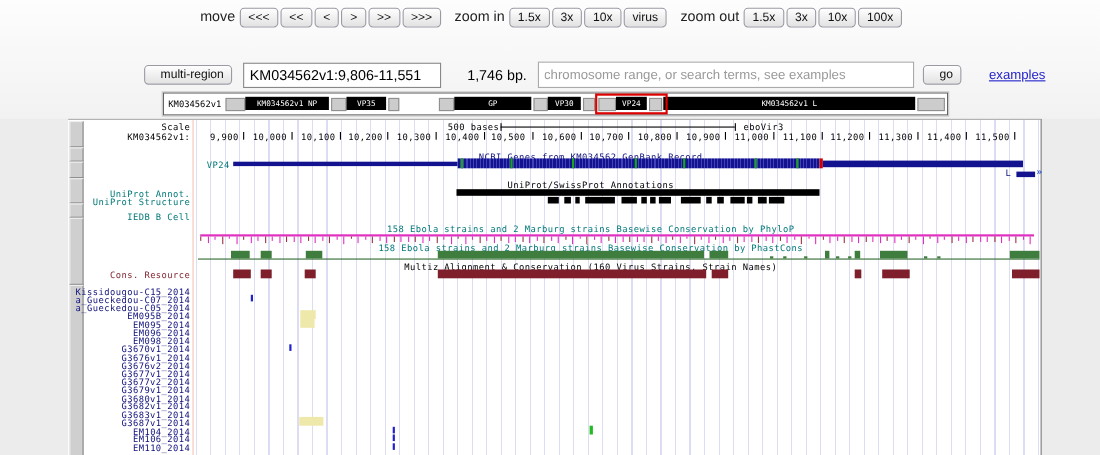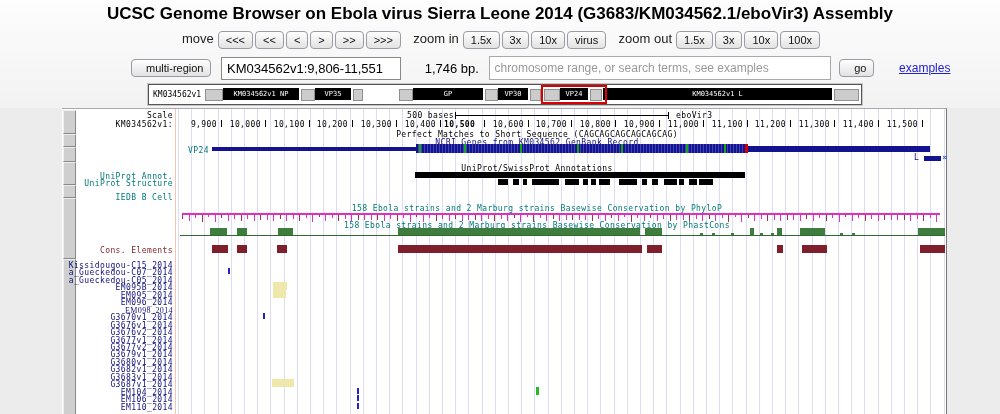--- a/index.html
+++ b/index.html
@@ -44,21 +44,20 @@
   .ttl{position:absolute;left:80px;width:790px;text-align:center;}
   .llab{position:absolute;left:2px;width:109px;text-align:right;}
   .abs{position:absolute;}
 </style>
 </head>
 <body>
 
 <div class="page">
 
   <div class="hdr">
-    <h1 class="title">UCSC Genome Browser on Ebola virus Sierra Leone 2014 (G3683/KM034562.1/eboVir3) Assembly</h1>
 
     <div class="navrow">
       <span class="lbl">move</span><span id="moveBtns"><button class="btn">&lt;&lt;&lt;</button><button class="btn">&lt;&lt;</button><button class="btn">&lt;</button><button class="btn">&gt;</button><button class="btn">&gt;&gt;</button><button class="btn">&gt;&gt;&gt;</button></span>
       <span class="lbl" style="margin-left:8px">zoom in</span><span id="zoomInBtns"><button class="btn">1.5x</button><button class="btn">3x</button><button class="btn">10x</button><button class="btn">virus</button></span>
       <span class="lbl" style="margin-left:8px">zoom out</span><span id="zoomOutBtns"><button class="btn">1.5x</button><button class="btn">3x</button><button class="btn">10x</button><button class="btn">100x</button></span>
     </div>
 
     <div class="searchrow">
       <button class="btn">multi-region</button>
       <input class="posbox" value="KM034562v1:9,806-11,551" style="">
@@ -111,21 +110,21 @@
       <div class="mono abs" style="left: 163px; top: 11px; width: 36px; text-align: right; color: rgb(0, 0, 0);">10,000</div>
       <div class="abs" style="left: 203px; top: 11px; width: 1px; height: 7px; background: rgb(0, 0, 0);"></div>
       <div class="mono abs" style="left: 207px; top: 11px; width: 36px; text-align: right; color: rgb(0, 0, 0);">10,100</div>
       <div class="abs" style="left: 247px; top: 11px; width: 1px; height: 7px; background: rgb(0, 0, 0);"></div>
       <div class="mono abs" style="left: 250px; top: 11px; width: 36px; text-align: right; color: rgb(0, 0, 0);">10,200</div>
       <div class="abs" style="left: 290px; top: 11px; width: 1px; height: 7px; background: rgb(0, 0, 0);"></div>
       <div class="mono abs" style="left: 294px; top: 11px; width: 36px; text-align: right; color: rgb(0, 0, 0);">10,300</div>
       <div class="abs" style="left: 334px; top: 11px; width: 1px; height: 7px; background: rgb(0, 0, 0);"></div>
       <div class="mono abs" style="left: 338px; top: 11px; width: 36px; text-align: right; color: rgb(0, 0, 0);">10,400</div>
       <div class="abs" style="left: 378px; top: 11px; width: 1px; height: 7px; background: rgb(0, 0, 0);"></div>
-      <div class="mono abs" style="left: 382px; top: 11px; width: 36px; text-align: left; color: rgb(0, 0, 0); font-weight: bold;">10,500</div>
+      <div class="mono abs" style="left: 382px; top: 11px; width: 36px; text-align: center; color: rgb(0, 0, 0);">10,500</div>
       <div class="abs" style="left: 422px; top: 11px; width: 1px; height: 7px; background: rgb(0, 0, 0);"></div>
       <div class="mono abs" style="left: 426px; top: 11px; width: 36px; text-align: right; color: rgb(0, 0, 0);">10,600</div>
       <div class="abs" style="left: 466px; top: 11px; width: 1px; height: 7px; background: rgb(0, 0, 0);"></div>
       <div class="mono abs" style="left: 469px; top: 11px; width: 36px; text-align: right; color: rgb(0, 0, 0);">10,700</div>
       <div class="abs" style="left: 509px; top: 11px; width: 1px; height: 7px; background: rgb(0, 0, 0);"></div>
       <div class="mono abs" style="left: 513px; top: 11px; width: 36px; text-align: right; color: rgb(0, 0, 0);">10,800</div>
       <div class="abs" style="left: 553px; top: 11px; width: 1px; height: 7px; background: rgb(0, 0, 0);"></div>
       <div class="mono abs" style="left: 557px; top: 11px; width: 36px; text-align: right; color: rgb(0, 0, 0);">10,900</div>
       <div class="abs" style="left: 597px; top: 11px; width: 1px; height: 7px; background: rgb(0, 0, 0);"></div>
       <div class="mono abs" style="left: 601px; top: 11px; width: 36px; text-align: right; color: rgb(0, 0, 0);">11,000</div>
@@ -133,30 +132,30 @@
       <div class="mono abs" style="left: 645px; top: 11px; width: 36px; text-align: right; color: rgb(0, 0, 0);">11,100</div>
       <div class="abs" style="left: 685px; top: 11px; width: 1px; height: 7px; background: rgb(0, 0, 0);"></div>
       <div class="mono abs" style="left: 688px; top: 11px; width: 36px; text-align: right; color: rgb(0, 0, 0);">11,200</div>
       <div class="abs" style="left: 728px; top: 11px; width: 1px; height: 7px; background: rgb(0, 0, 0);"></div>
       <div class="mono abs" style="left: 732px; top: 11px; width: 36px; text-align: right; color: rgb(0, 0, 0);">11,300</div>
       <div class="abs" style="left: 772px; top: 11px; width: 1px; height: 7px; background: rgb(0, 0, 0);"></div>
       <div class="mono abs" style="left: 776px; top: 11px; width: 36px; text-align: right; color: rgb(0, 0, 0);">11,400</div>
       <div class="abs" style="left: 816px; top: 11px; width: 1px; height: 7px; background: rgb(0, 0, 0);"></div>
       <div class="mono abs" style="left: 820px; top: 11px; width: 36px; text-align: right; color: rgb(0, 0, 0);">11,500</div>
       <div class="abs" style="left: 860px; top: 11px; width: 1px; height: 7px; background: rgb(0, 0, 0);"></div>
-      <div class="mono ttl" style="top: 21px; color: rgb(0, 0, 0);">Perfect Matches to Short Sequence (CAGCAGCAGCAGCAGCAG)</div>
       <div class="mono ttl" style="top: 29px; color: rgb(16, 16, 124);">NCBI Genes from KM034562 GenBank Record</div>
       <div class="mono ttl" style="top: 55px; color: rgb(0, 0, 0);">UniProt/SwissProt Annotations</div>
       <div class="mono ttl" style="top: 95px; color: rgb(0, 120, 120);">158 Ebola strains and 2 Marburg strains Basewise Conservation by PhyloP</div>
       <div class="mono ttl" style="top: 112px; color: rgb(0, 120, 120);">158 Ebola strains and 2 Marburg strains Basewise Conservation by PhastCons</div>
+      <div class="mono ttl" style="top: 129px; color: rgb(0, 0, 0);">Multiz Alignment &amp; Conservation (160 Virus Strains, Strain Names)</div>
       <div class="mono llab" style="top: 11px; color: rgb(0, 0, 0);">KM034562v1:</div>
       <div class="mono llab" style="top: 63px; color: rgb(0, 120, 120);">UniProt Annot.</div>
       <div class="mono llab" style="top: 70px; color: rgb(0, 120, 120);">UniProt Structure</div>
       <div class="mono llab" style="top: 84px; color: rgb(0, 120, 120);">IEDB B Cell</div>
-      <div class="mono llab" style="top: 137px; color: rgb(126, 31, 43);">Cons. Elements</div>
+      <div class="mono llab" style="top: 137px; color: rgb(126, 31, 43);">Cons. Resource</div>
       <div class="mono abs" style="left: 126px; top: 37px; color: rgb(0, 120, 120);">VP24</div>
       <div class="abs" style="left: 150px; top: 38px; width: 204px; height: 4px; background: rgb(19, 19, 143);"></div>
       <div class="abs" style="left: 354px; top: 35px; width: 329px; height: 9px; background: repeating-linear-gradient(90deg, rgb(19, 19, 143) 0px, rgb(19, 19, 143) 2px, rgb(66, 66, 184) 2px, rgb(66, 66, 184) 3px);"></div>
       <div class="abs" style="left: 357px; top: 35px; width: 2px; height: 9px; background: rgb(25, 165, 25);"></div>
       <div class="abs" style="left: 402px; top: 35px; width: 2px; height: 9px; background: rgb(25, 165, 25);"></div>
       <div class="abs" style="left: 458px; top: 35px; width: 2px; height: 9px; background: rgb(25, 165, 25);"></div>
       <div class="abs" style="left: 515px; top: 35px; width: 2px; height: 9px; background: rgb(25, 165, 25);"></div>
       <div class="abs" style="left: 559px; top: 35px; width: 2px; height: 9px; background: rgb(25, 165, 25);"></div>
       <div class="abs" style="left: 624px; top: 35px; width: 2px; height: 9px; background: rgb(25, 165, 25);"></div>
       <div class="abs" style="left: 662px; top: 35px; width: 2px; height: 9px; background: rgb(25, 165, 25);"></div>
@@ -323,21 +322,21 @@
       <div class="abs" style="left: 585px; top: 136px; width: 15px; height: 8px; background: rgb(126, 31, 43);"></div>
       <div class="abs" style="left: 715px; top: 136px; width: 6px; height: 8px; background: rgb(126, 31, 43);"></div>
       <div class="abs" style="left: 740px; top: 136px; width: 25px; height: 8px; background: rgb(126, 31, 43);"></div>
       <div class="abs" style="left: 858px; top: 136px; width: 25px; height: 8px; background: rgb(126, 31, 43);"></div>
       <div class="mono llab" style="top: 152px; color: rgb(16, 16, 124);">Kissidougou-C15_2014</div>
       <div class="mono llab" style="top: 159.45px; color: rgb(16, 16, 124);">a_Gueckedou-C07_2014</div>
       <div class="mono llab" style="top: 166.9px; color: rgb(16, 16, 124);">a_Gueckedou-C05_2014</div>
       <div class="mono llab" style="top: 174.35px; color: rgb(16, 16, 124);">EM095B_2014</div>
       <div class="mono llab" style="top: 181.8px; color: rgb(16, 16, 124);">EM095_2014</div>
       <div class="mono llab" style="top: 189.25px; color: rgb(16, 16, 124);">EM096_2014</div>
-      <div class="mono llab" style="top: 196.7px; color: rgb(16, 16, 124); font-family: Liberation Serif, serif;">EM098_2014</div>
+      <div class="mono llab" style="top: 196.7px; color: rgb(16, 16, 124);">EM098_2014</div>
       <div class="mono llab" style="top: 204.15px; color: rgb(16, 16, 124);">G3670v1_2014</div>
       <div class="mono llab" style="top: 211.6px; color: rgb(16, 16, 124);">G3676v1_2014</div>
       <div class="mono llab" style="top: 219.05px; color: rgb(16, 16, 124);">G3676v2_2014</div>
       <div class="mono llab" style="top: 226.5px; color: rgb(16, 16, 124);">G3677v1_2014</div>
       <div class="mono llab" style="top: 233.95px; color: rgb(16, 16, 124);">G3677v2_2014</div>
       <div class="mono llab" style="top: 241.4px; color: rgb(16, 16, 124);">G3679v1_2014</div>
       <div class="mono llab" style="top: 248.85px; color: rgb(16, 16, 124);">G3680v1_2014</div>
       <div class="mono llab" style="top: 256.3px; color: rgb(16, 16, 124);">G3682v1_2014</div>
       <div class="mono llab" style="top: 263.75px; color: rgb(16, 16, 124);">G3683v1_2014</div>
       <div class="mono llab" style="top: 271.2px; color: rgb(16, 16, 124);">G3687v1_2014</div>

